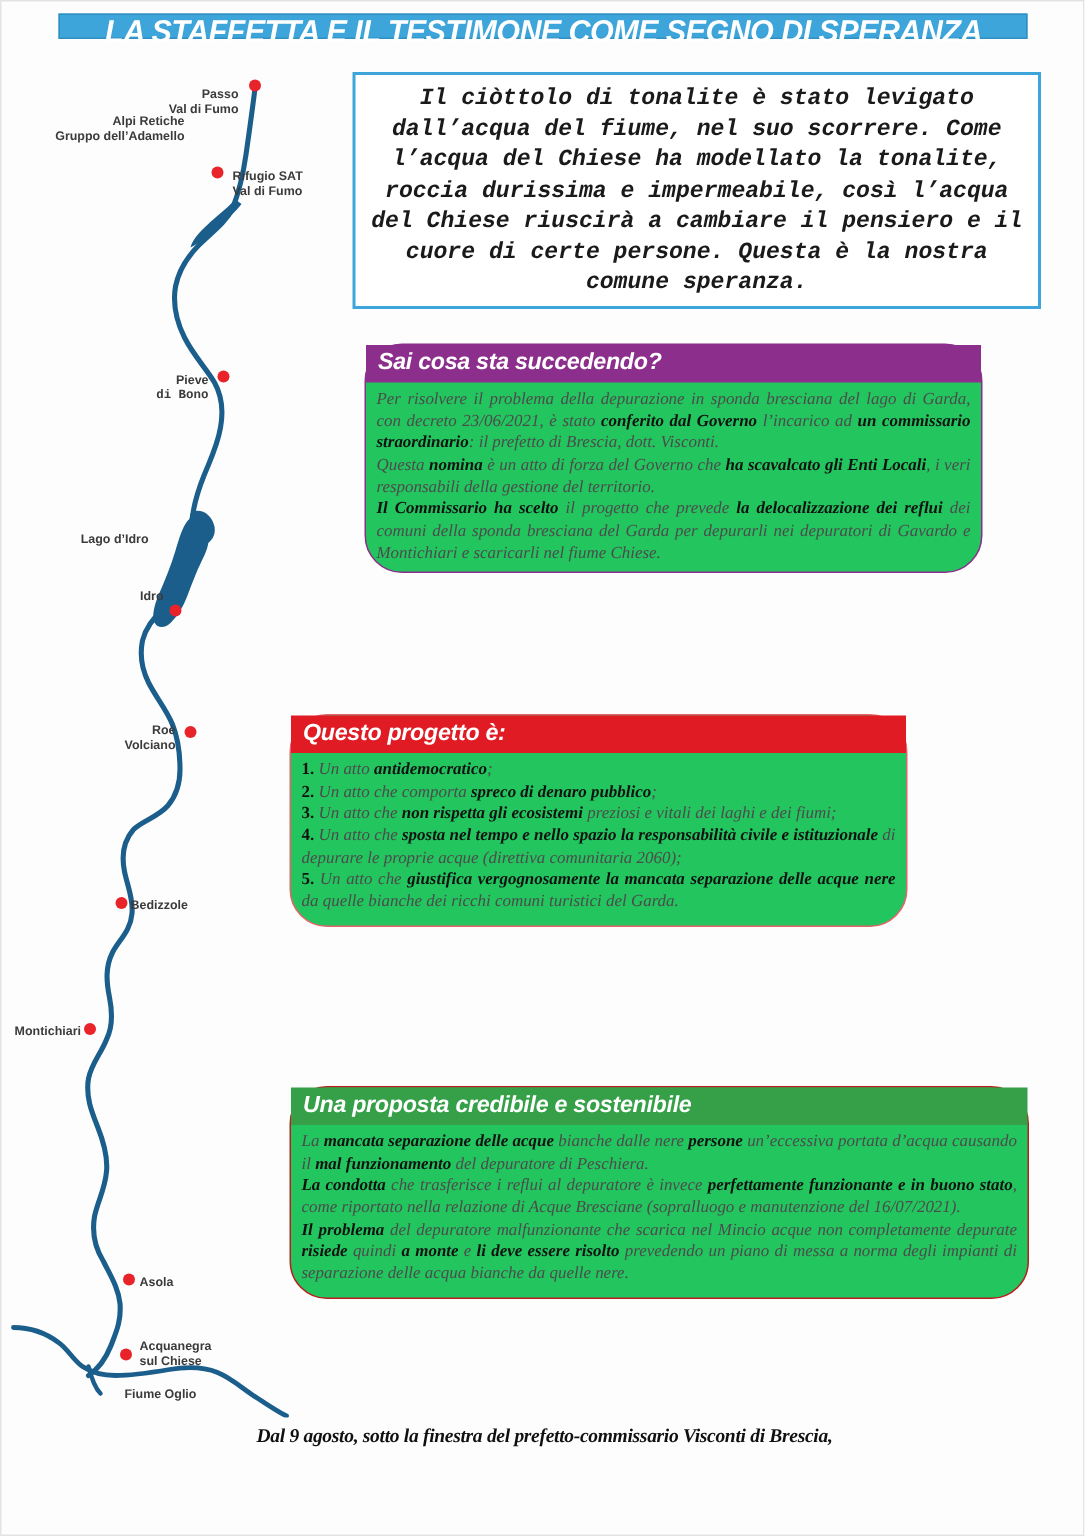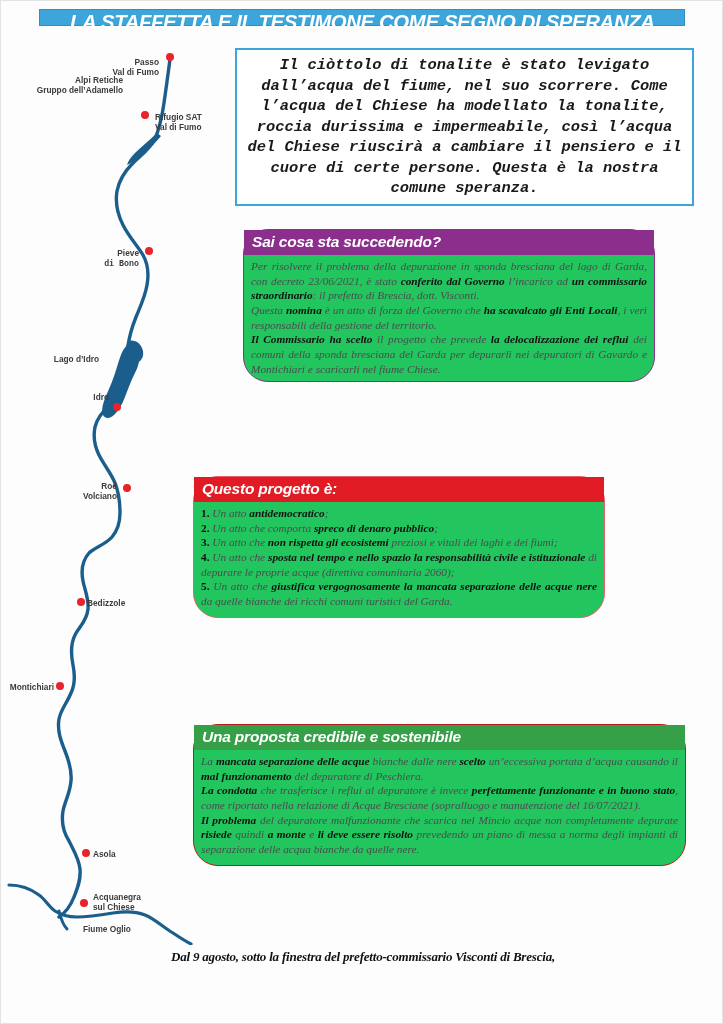--- a/index.html
+++ b/index.html
@@ -223,21 +223,21 @@
         <p><span class="num">2. </span><span>Un atto che comporta </span><b>spreco di denaro pubblico</b><span>;</span></p>
         <p><span class="num">3. </span><span>Un atto che </span><b>non rispetta gli ecosistemi</b><span> preziosi e vitali dei laghi e dei fiumi;</span></p>
         <p><span class="num">4. </span><span>Un atto che </span><b>sposta nel tempo e nello spazio la responsabilità civile e istituzionale</b><span> di depurare le proprie acque (direttiva  comunitaria 2060);</span></p>
         <p><span class="num">5. </span><span>Un atto che </span><b>giustifica vergognosamente la mancata separazione delle acque nere</b><span> da quelle bianche dei ricchi comuni turistici del Garda.</span></p>
       </div>
   </div>
 
   <div class="panel panel-green">
     <div class="panel-head">Una proposta credibile e sostenibile</div>
     <div class="panel-body">
-        <p><span>La </span><b>mancata separazione delle acque</b><span> bianche dalle nere </span><b>scelto</b><span> un’eccessiva portata d’acqua causando il </span><b>mal funzionamento</b><span> del depuratore di Peschiera.</span></p>
+        <p><span>La </span><b>mancata separazione delle acque</b><span> bianche dalle nere </span><b>persone</b><span> un’eccessiva portata d’acqua causando il </span><b>mal funzionamento</b><span> del depuratore di Peschiera.</span></p>
         <p><b>La condotta</b><span> che trasferisce i reflui al depuratore è invece </span><b>perfettamente funzionante e in buono stato</b><span>, come riportato nella relazione di Acque Bresciane (sopralluogo e manutenzione del 16/07/2021).</span></p>
         <p><b>Il problema</b><span> del depuratore malfunzionante che scarica nel Mincio acque non completamente depurate </span><b>risiede</b><span> quindi </span><b>a monte</b><span> e </span><b>li deve essere risolto</b><span> prevedendo un piano di messa a norma degli impianti di separazione delle acqua bianche da quelle nere.</span></p>
       </div>
   </div>
 
   <div class="footer">
     <div class="txt">Dal 9 agosto, sotto la finestra del prefetto-commissario Visconti  di Brescia,</div>
   </div>
 
 </div>

